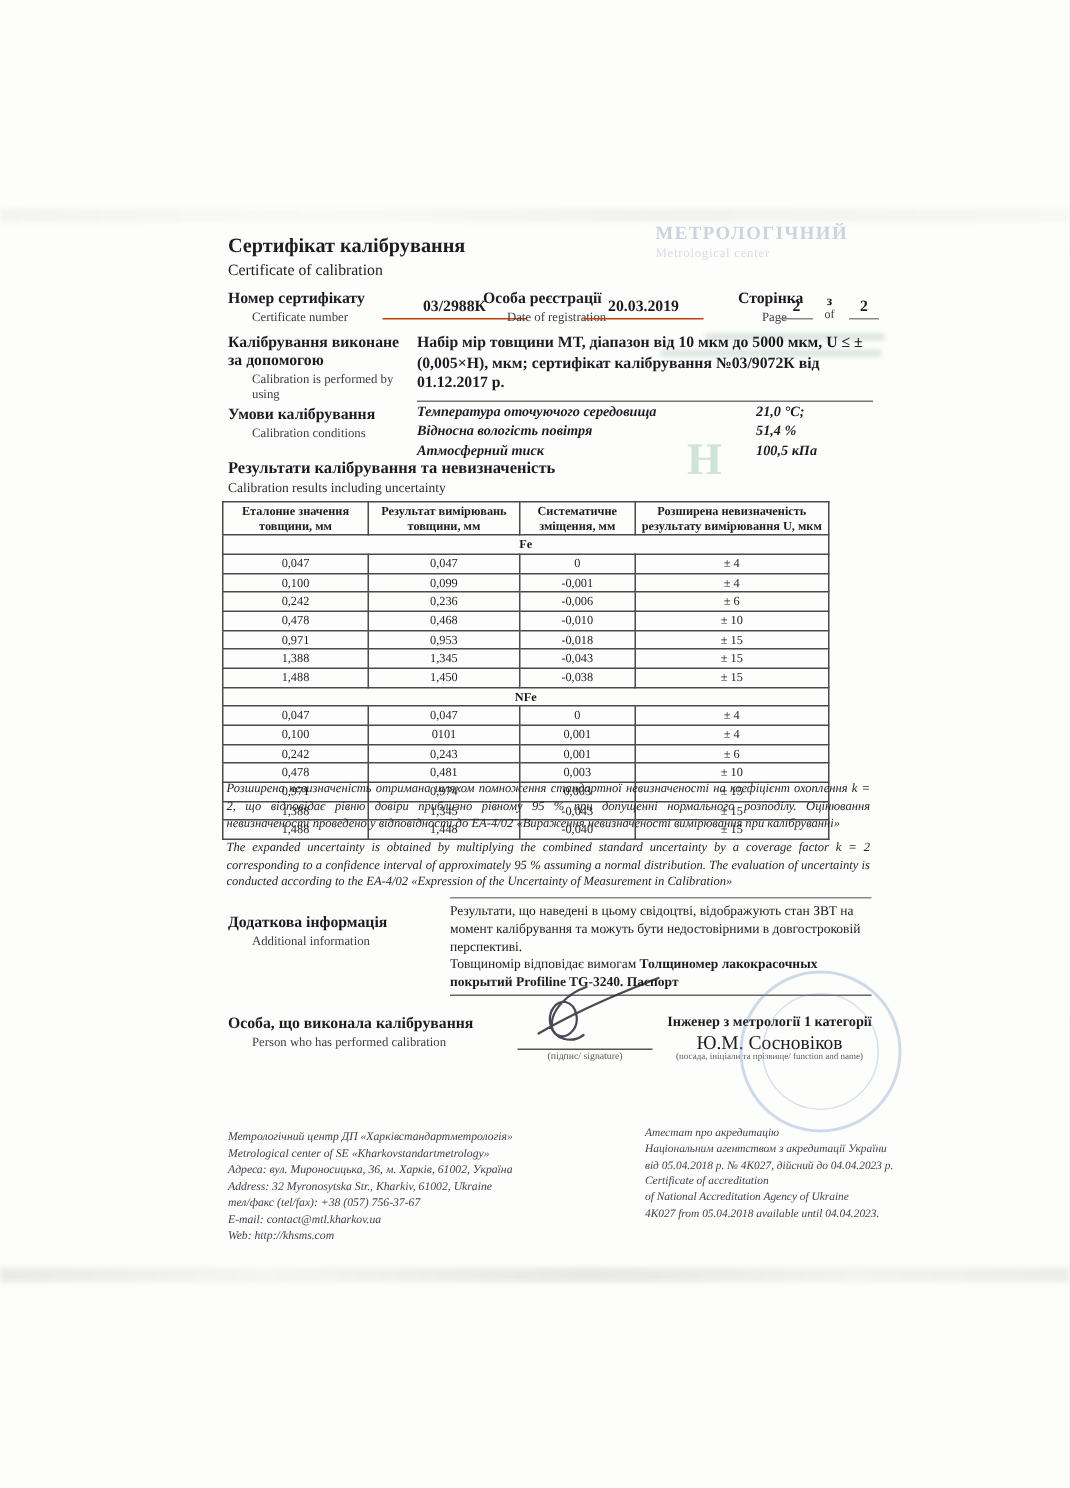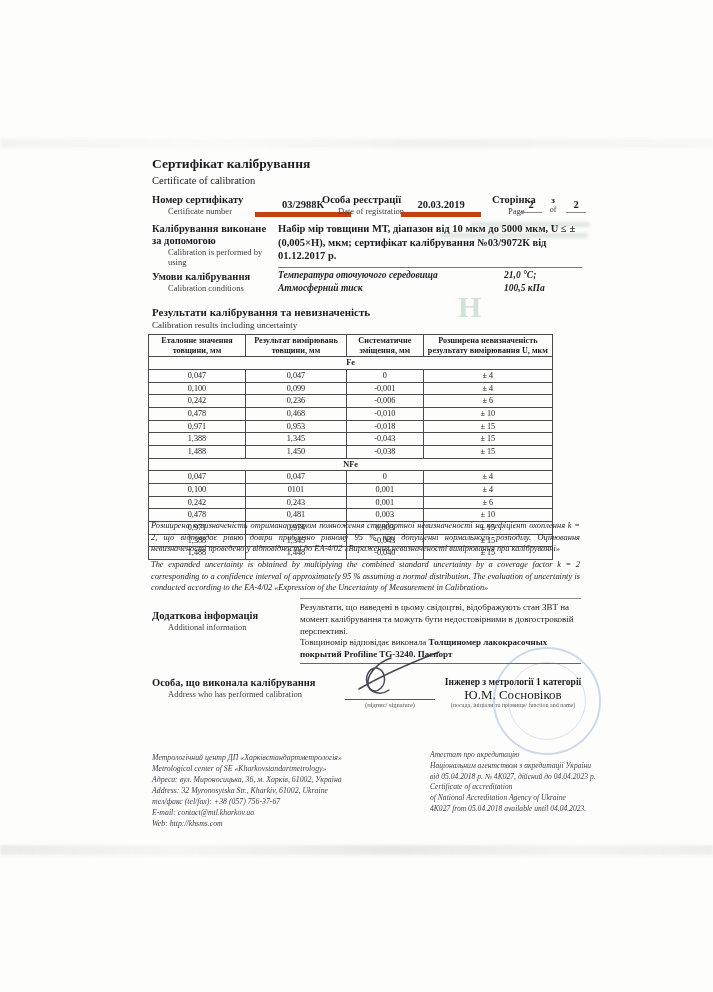--- a/index.html
+++ b/index.html
@@ -14,23 +14,23 @@
   .wm-top .l1{font-weight:bold;font-size:12.5px;letter-spacing:1px;color:rgba(110,130,165,.34);}
   .wm-top .l2{font-size:8.5px;letter-spacing:.5px;color:rgba(110,130,165,.27);}
   .logo-bleed{left:458px;top:290px;font-size:30px;font-weight:bold;color:rgba(150,195,170,.45);transform:scaleX(-1);filter:blur(.4px);}
   .smudge{position:absolute;background:rgba(140,175,155,.26);filter:blur(1.4px);height:5px;border-radius:2px;}
   
   .title{left:152px;top:156px;font-size:13.5px;font-weight:bold;}
   .title-en{left:152px;top:175px;font-size:10.5px;}
   
   .lbl-ua{font-weight:bold;font-size:10.5px;line-height:12px;}
   .lbl-en{font-size:8.5px;color:#3c3c44;line-height:10px;margin-left:16px;}
-  .meta-val{font-weight:bold;font-size:10.5px;text-align:center;border-bottom:5px solid #c2410c;padding-bottom:2px;}
+  .meta-val{font-weight:bold;font-size:10.5px;text-align:center;border-bottom:1px solid #c2410c;padding-bottom:2px;}
   .g1{left:152px;top:194px;} .v1{left:255px;top:199px;width:96px;}
-  .g2{left:322px;top:194px;} .v2{left:401px;top:199px;width:80px;text-align:center;}
+  .g2{left:322px;top:194px;} .v2{left:389px;top:199px;width:80px;text-align:center;}
   .g3{left:492px;top:194px;}
   .pnum{font-weight:bold;font-size:10.5px;text-align:center;border-bottom:1px solid #8a8a8a;padding-bottom:2px;}
   .p1{left:520px;top:199px;width:22px;} .p2{left:566px;top:199px;width:20px;}
   .pof{left:544px;top:196px;width:18px;text-align:center;}
   .pof .u{font-size:9px;font-weight:bold;line-height:9px;} .pof .e{font-size:8px;color:#3c3c44;line-height:9px;}
   
   .perf-l{left:152px;top:223px;width:126px;}
   .perf-r{left:278px;top:222px;width:304px;font-weight:bold;font-size:10.5px;line-height:13.5px;
     border-bottom:1.5px solid #777;padding-bottom:4px;}
   
@@ -72,20 +72,24 @@
   .foot-l{left:152px;top:752px;width:274px;font-size:7.8px;line-height:11px;}
   .foot-r{left:430px;top:750px;width:172px;font-size:7.6px;line-height:10.8px;}
 </style>
 </head>
 <body>
 
 <div class="canvas">
 
   <div class="band top"></div>
   <div class="band bottom"></div>
+  <div class="abs wm-top">
+    <div class="l1">МЕТРОЛОГІЧНИЙ</div>
+    <div class="l2">Metrological center</div>
+  </div>
   <div class="abs logo-bleed">Н</div>
   <div class="smudge" style="left:470px;top:222px;width:120px;"></div>
   <div class="smudge" style="left:440px;top:233px;width:148px;"></div>
 
   <div class="abs title">Сертифікат калібрування</div>
   <div class="abs title-en">Certificate of calibration</div>
 
   <div class="abs g1">
     <div class="lbl-ua">Номер сертифікату</div>
     <div class="lbl-en">Certificate number</div>
@@ -117,20 +121,24 @@
   <div class="abs perf-r">Набір мір товщини МТ, діапазон від 10 мкм до 5000 мкм, U ≤ ± (0,005×H), мкм; сертифікат калібрування  №03/9072К  від 01.12.2017 р.</div>
 
   <div class="abs cond-l">
     <div class="lbl-ua">Умови калібрування</div>
     <div class="lbl-en">Calibration conditions</div>
   </div>
   <div class="abs cond-r">
     <div class="cond-row">
       <span class="cl">Температура оточуючого середовища</span>
       <span class="cv">21,0 °С;</span>
+    </div>
+    <div class="cond-row">
+      <span class="cl">Відносна вологість повітря</span>
+      <span class="cv">51,4 %</span>
     </div>
     <div class="cond-row">
       <span class="cl">Атмосферний тиск</span>
       <span class="cv">100,5 кПа</span>
     </div>
   </div>
 
   <div class="abs res-title">Результати калібрування та невизначеність</div>
   <div class="abs res-sub">Calibration results including uncertainty</div>
 
@@ -251,26 +259,26 @@
 
   <div class="abs note ua">Розширена невизначеність отримана шляхом помноження стандартної невизначеності на коефіцієнт охоплення k = 2, що відповідає рівню довіри приблизно рівному 95 % при допущенні нормального розподілу. Оцінювання невизначеності проведено у відповідності до ЕА-4/02 «Вираження невизначеності вимірювання при калібруванні»</div>
   <div class="abs note en">The expanded uncertainty is obtained by multiplying the combined standard uncertainty by a coverage factor k = 2 corresponding to a confidence interval of approximately 95 % assuming a normal distribution. The evaluation of uncertainty is conducted according to the EA-4/02 «Expression of the Uncertainty of Measurement in Calibration»</div>
 
   <div class="abs add-l">
     <div class="lbl-ua">Додаткова інформація</div>
     <div class="lbl-en">Additional information</div>
   </div>
   <div class="abs add-r">
     <div>Результати, що наведені в цьому свідоцтві, відображують стан ЗВТ на момент калібрування та можуть бути недостовірними в довго­строковій перспективі.</div>
-    <div><span>Товщиномір відповідає виконала </span><span class="b">Толщиномер лакокрасочных покрытий Profiline TG-3240. Паспорт</span></div>
+    <div><span>Товщиномір відповідає вимогам </span><span class="b">Толщиномер лакокрасочных покрытий Profiline TG-3240. Паспорт</span></div>
   </div>
 
   <div class="abs per-l">
     <div class="lbl-ua" style="font-size:10.5px">Особа, що виконала калібрування</div>
-    <div class="lbl-en">Address who has performed calibration</div>
+    <div class="lbl-en">Person who has performed calibration</div>
   </div>
 
   <svg class="abs sig-svg" width="108" height="52" viewBox="0 0 108 52">
     <path d="M104 4 C78 14 46 28 24 41 M56 10 C44 14 34 24 33 33 C32 42 40 46 46 40 C52 34 50 22 42 20 C36 19 30 26 32 35 C34 45 46 48 54 42" fill="none" stroke="#2a2a38" stroke-width="1.5" stroke-linecap="round" opacity="0.85"></path>
   </svg>
   <div class="abs sig-line"></div>
   <div class="abs sig-cap">(підпис/ signature)</div>
 
   <div class="abs per-r">
     <div class="r1">Інженер з метрології 1 категорії</div>

